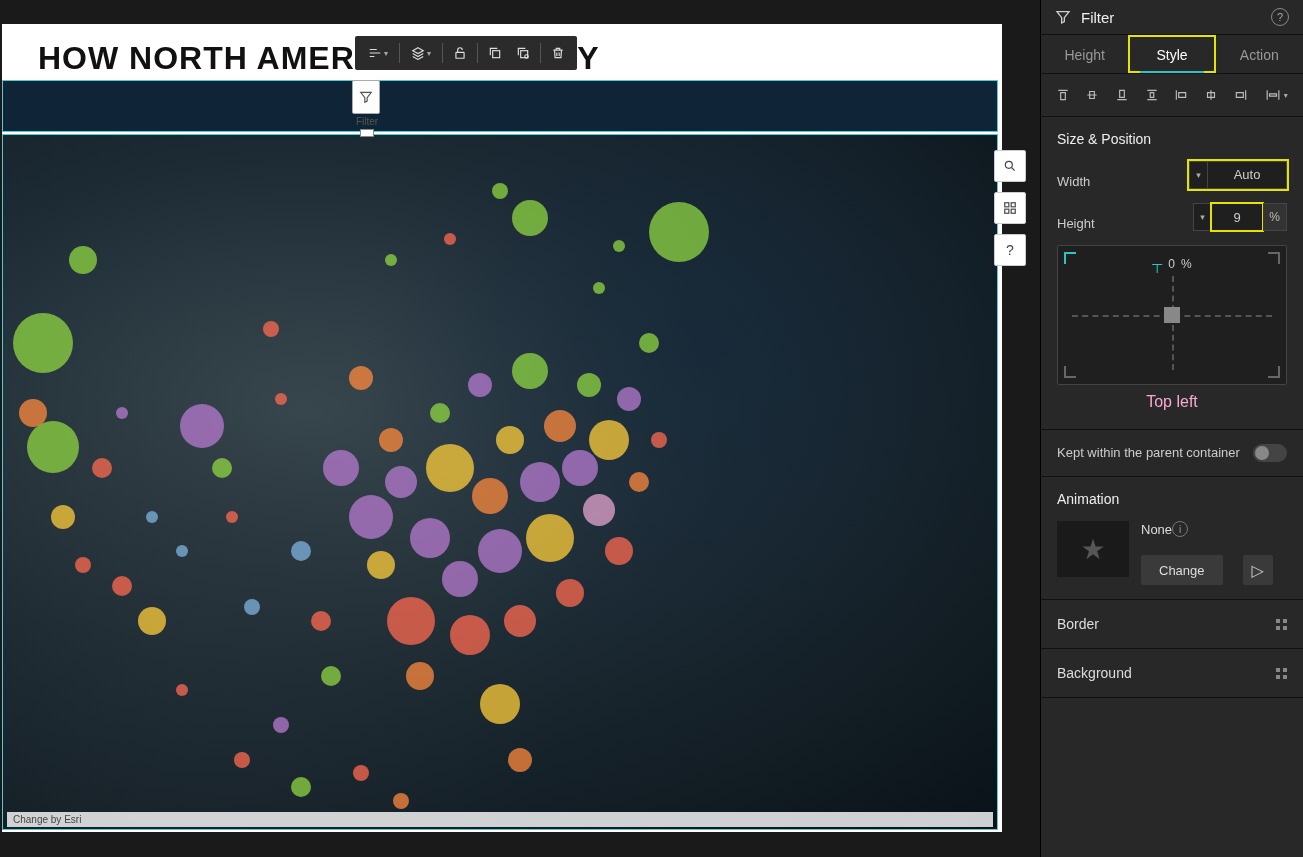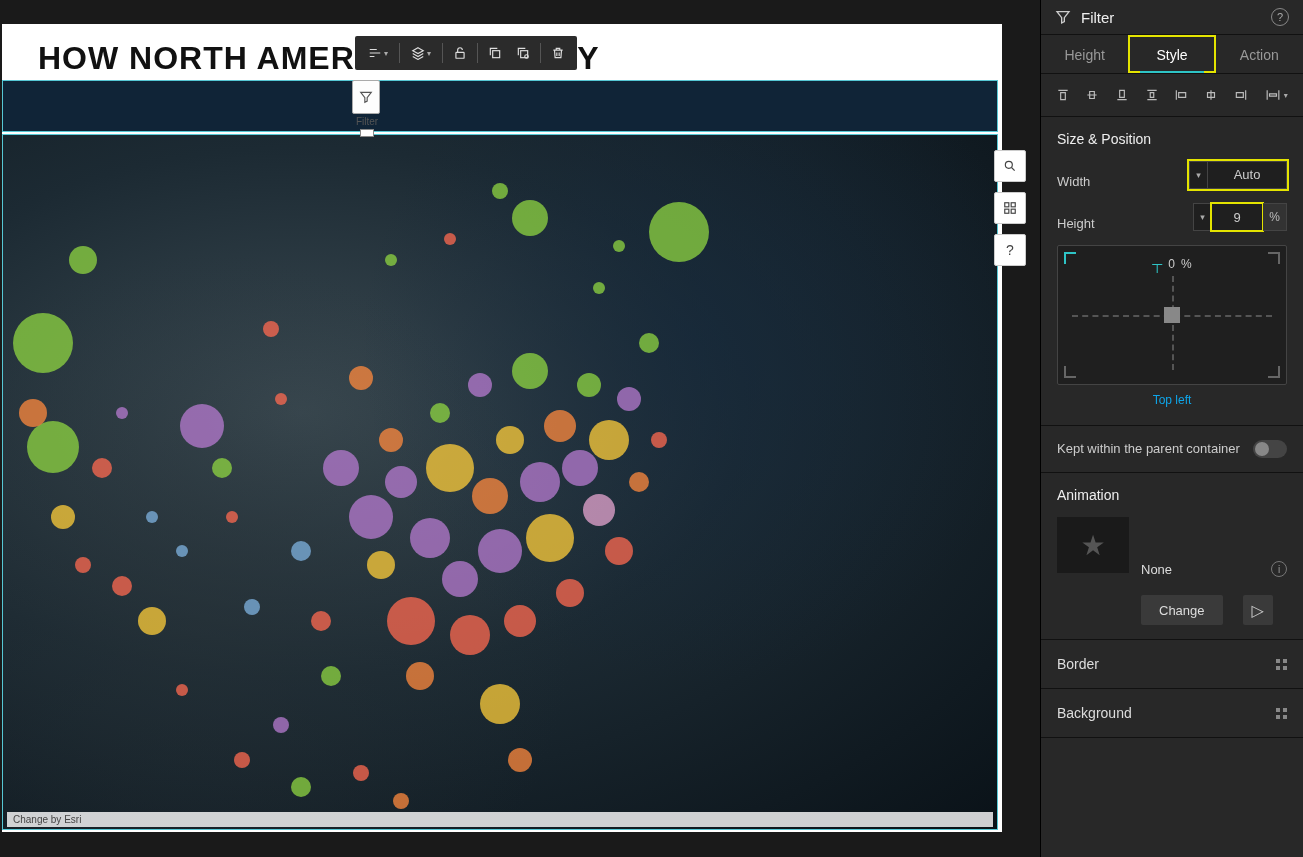--- a/index.html
+++ b/index.html
@@ -66,34 +66,34 @@
 .pos-box .corner { position:absolute; width:12px; height:12px; border:2px solid #666; }
 .pos-box .tl { left:6px; top:6px; border-right:none; border-bottom:none; border-color:#2ec4c6; }
 .pos-box .tr { right:6px; top:6px; border-left:none; border-bottom:none; }
 .pos-box .bl { left:6px; bottom:6px; border-right:none; border-top:none; }
 .pos-box .br { right:6px; bottom:6px; border-left:none; border-top:none; }
 .pos-box .cross-h { position:absolute; left:14px; right:14px; top:50%; border-top:2px dashed #555; }
 .pos-box .cross-v { position:absolute; top:30px; bottom:14px; left:50%; border-left:2px dashed #555; }
 .pos-box .handle { position:absolute; left:50%; top:50%; width:16px; height:16px; background:#888; transform:translate(-50%,-50%); }
 .pos-box .topval { position:absolute; left:50%; top:10px; transform:translateX(-50%); font-size:12px; color:#ccc; display:flex; gap:6px; align-items:center; }
 .pos-box .topval .tmark { color:#2ec4c6; font-size:14px; }
-.anchor-label { text-align:center; font-size:12px; color:#0ea5e9; margin-bottom: 4px; }
+.anchor-label { text-align:center; font-size:16px; color:#f9a8d4; margin-bottom: 4px; }
 
 .rot-wrap { display:flex; }
 .rot-input { width:52px; height:28px; background:#1f1f1f; border:1px solid #444; color:#ccc; text-align:center; font-size:13px; }
 .spin { width:18px; display:flex; flex-direction:column; }
 .spin div { flex:1; background:#333; border:1px solid #444; font-size:7px; color:#bbb; display:flex; align-items:center; justify-content:center; cursor:pointer; }
 
 .toggle { width: 34px; height: 18px; background:#444; border-radius:10px; position:relative; cursor:pointer; }
 .toggle::after { content:""; position:absolute; left:2px; top:2px; width:14px; height:14px; background:#888; border-radius:50%; }
 
 .anim-row { display:flex; gap:12px; align-items:flex-start; }
 .anim-thumb { width:72px; height:56px; background:#1a1a1a; display:flex; align-items:center; justify-content:center; color:#555; font-size:28px; }
 .anim-right { flex:1; }
-.anim-name { font-size:13px; color:#ddd; margin-bottom: 18px; display:flex; justify-content:space-between; align-items:center;margin-top:44px; }
+.anim-name { font-size:13px; color:#ddd; margin-bottom: 18px; display:flex; align-items:center; }
 .info-ic { width:16px; height:16px; border:1px solid #777; border-radius:50%; font-size:10px; display:flex; align-items:center; justify-content:center; color:#999; cursor:pointer; }
 .anim-btns { display:flex; gap:20px; }
 .btn { background:#3a3a3a; color:#ddd; font-size:13px; padding:6px 18px; border:none; cursor:pointer; border-radius:2px; }
 .play-btn { width:30px; height:30px; background:#3a3a3a; color:#ccc; display:flex; align-items:center; justify-content:center; cursor:pointer; border-radius:2px; }
 
 .collap { display:flex; justify-content:space-between; align-items:center; padding:16px; border-bottom:1px solid #111; font-size:14px; color:#ddd; cursor:pointer; }
 .dots4 { display:grid; grid-template-columns:4px 4px; grid-gap:3px; }
 .dots4 span { width:4px; height:4px; background:#888; }
 
 svg { display:block; }

